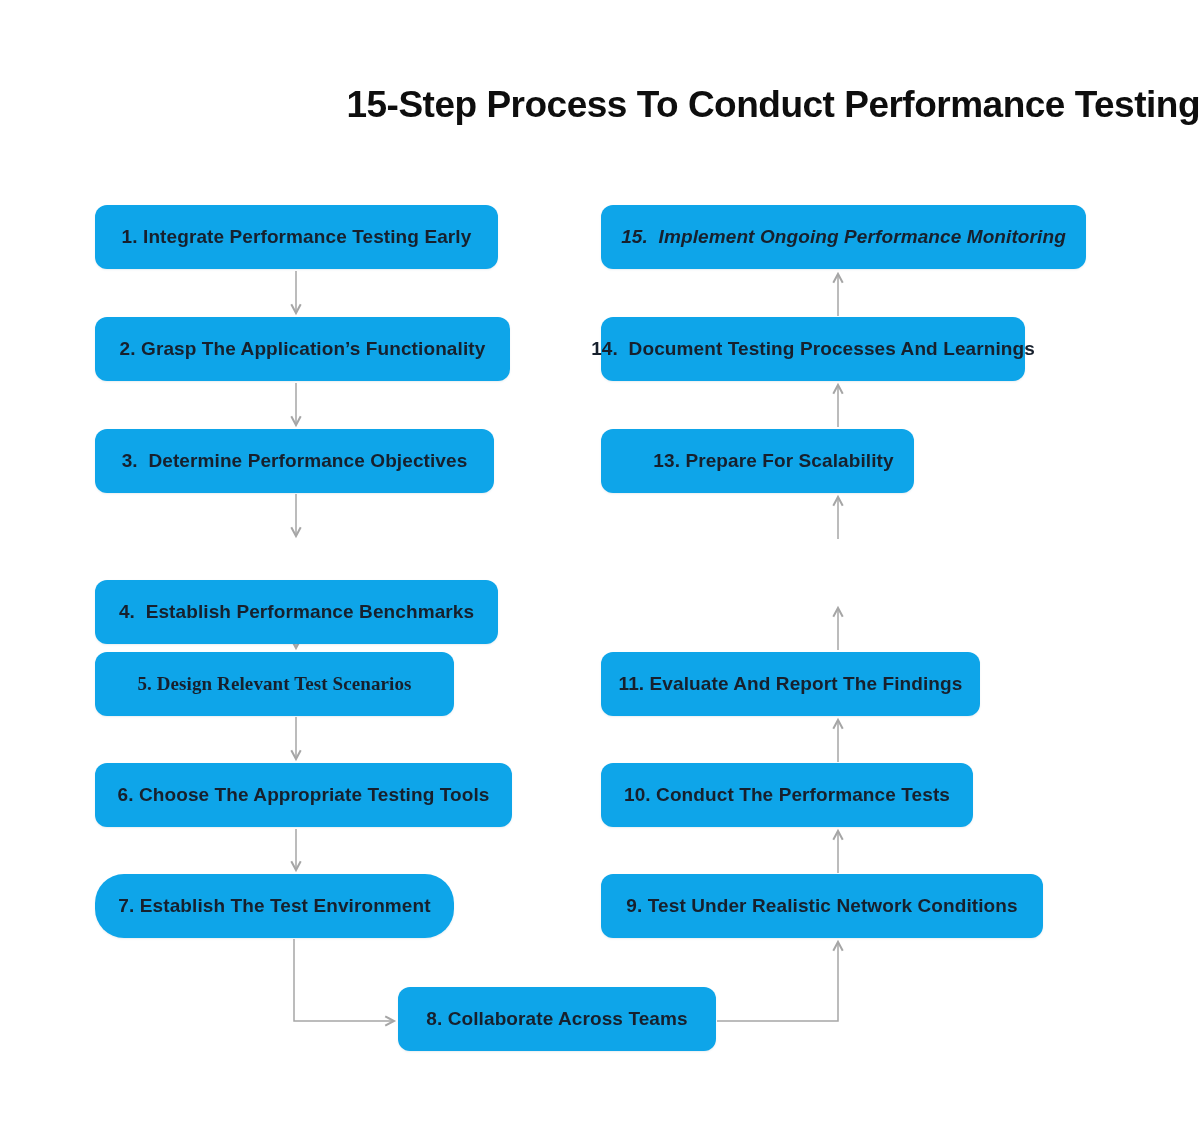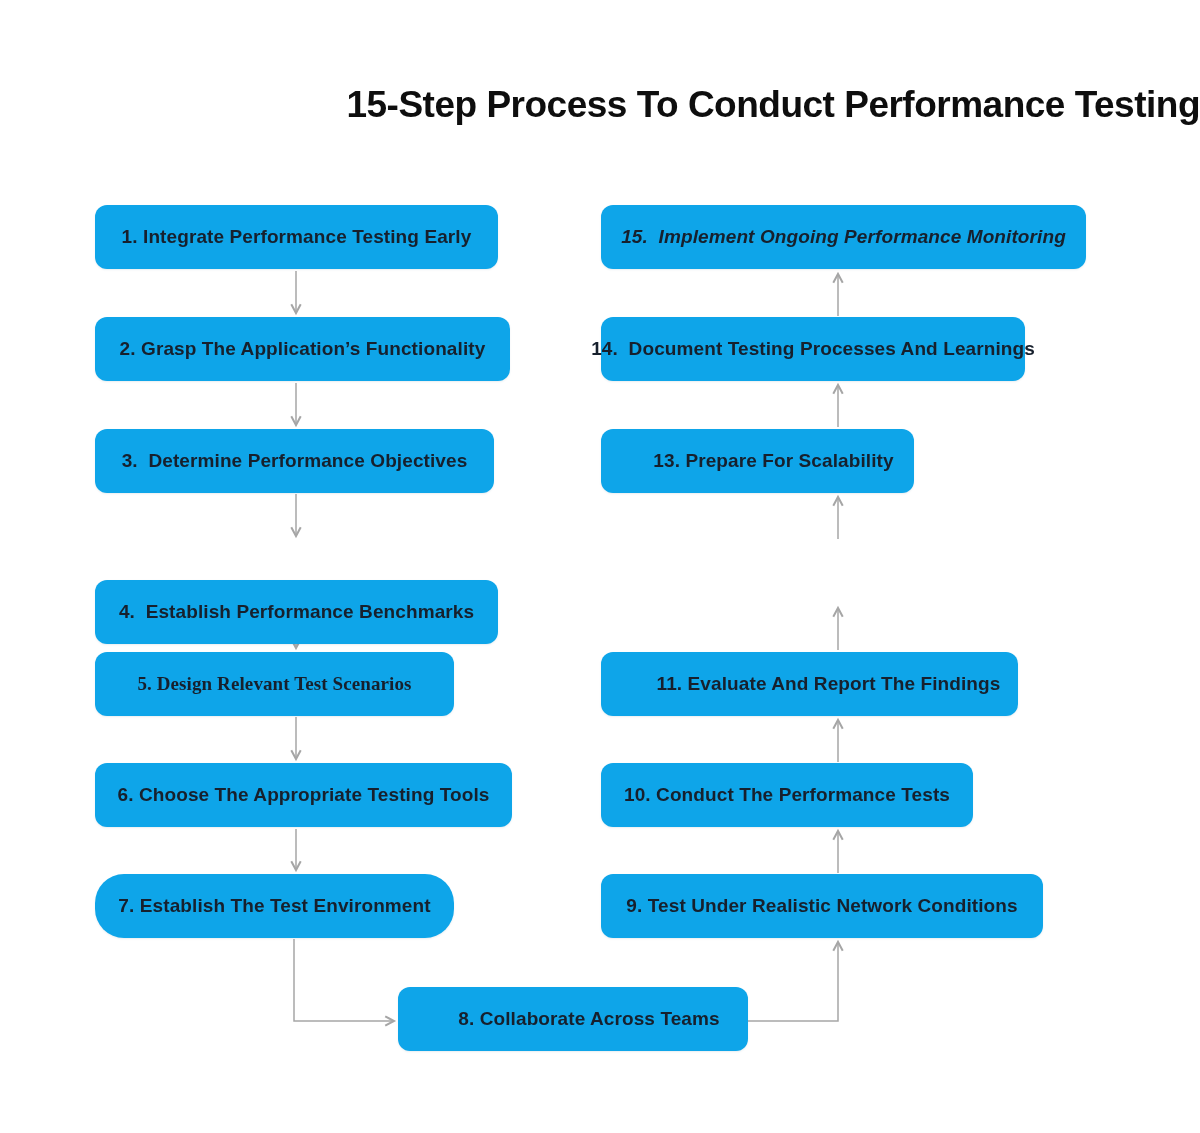--- a/index.html
+++ b/index.html
@@ -107,31 +107,31 @@
   <div class="box" style="left:95px;  top:652px; width:359px;font-family:Liberation Serif, serif;">
     <span class="label">5. Design Relevant Test Scenarios</span>
   </div>
   <div class="box" style="left:95px;  top:763px; width:417px;">
     <span class="label">6. Choose The Appropriate Testing Tools</span>
   </div>
   <div class="box" style="left:95px;  top:874px; width:359px;border-radius:29px;">
     <span class="label">7. Establish The Test Environment</span>
   </div>
 
-  <div class="box" style="left:398px; top:987px; width:318px;padding-left:32px;">
+  <div class="box" style="left:398px; top:987px; width:318px;">
     <span class="label">8. Collaborate Across Teams</span>
   </div>
 
   <div class="box" style="left:601px; top:874px; width:442px;">
     <span class="label">9. Test Under Realistic Network Conditions</span>
   </div>
   <div class="box" style="left:601px; top:763px; width:372px;">
     <span class="label">10. Conduct The Performance Tests</span>
   </div>
-  <div class="box" style="left:601px; top:652px; width:379px;padding-left:38px;">
+  <div class="box" style="left:601px; top:652px; width:379px;">
     <span class="label">11. Evaluate And Report The Findings</span>
   </div>
   <div class="box" style="left:601px; top:429px; width:281px;padding-left:32px;">
     <span class="label">13. Prepare For Scalability</span>
   </div>
   <div class="box" style="left:601px; top:317px; width:424px;">
     <span class="label">14.  Document Testing Processes And Learnings</span>
   </div>
   <div class="box" style="left:601px; top:205px; width:485px;font-style:italic;">
     <span class="label">15.  Implement Ongoing Performance Monitoring</span>

